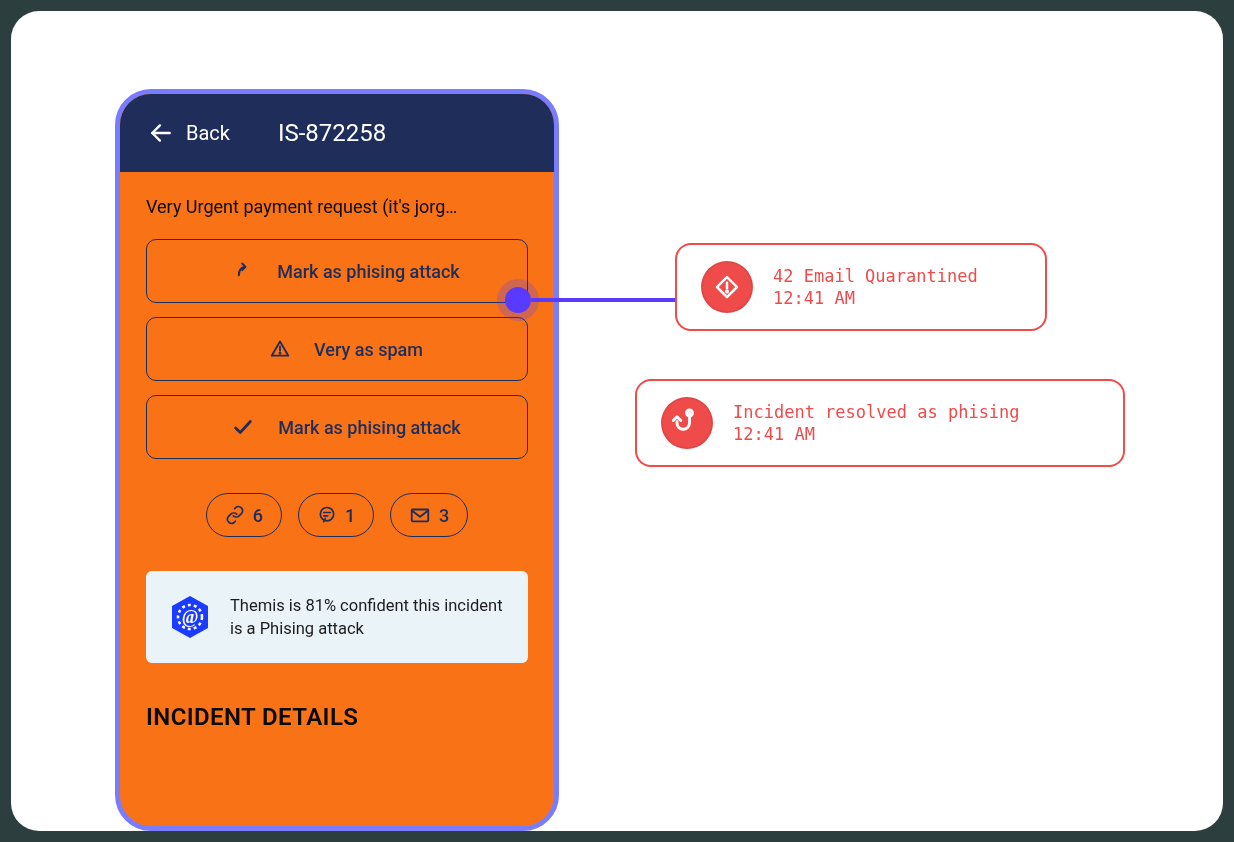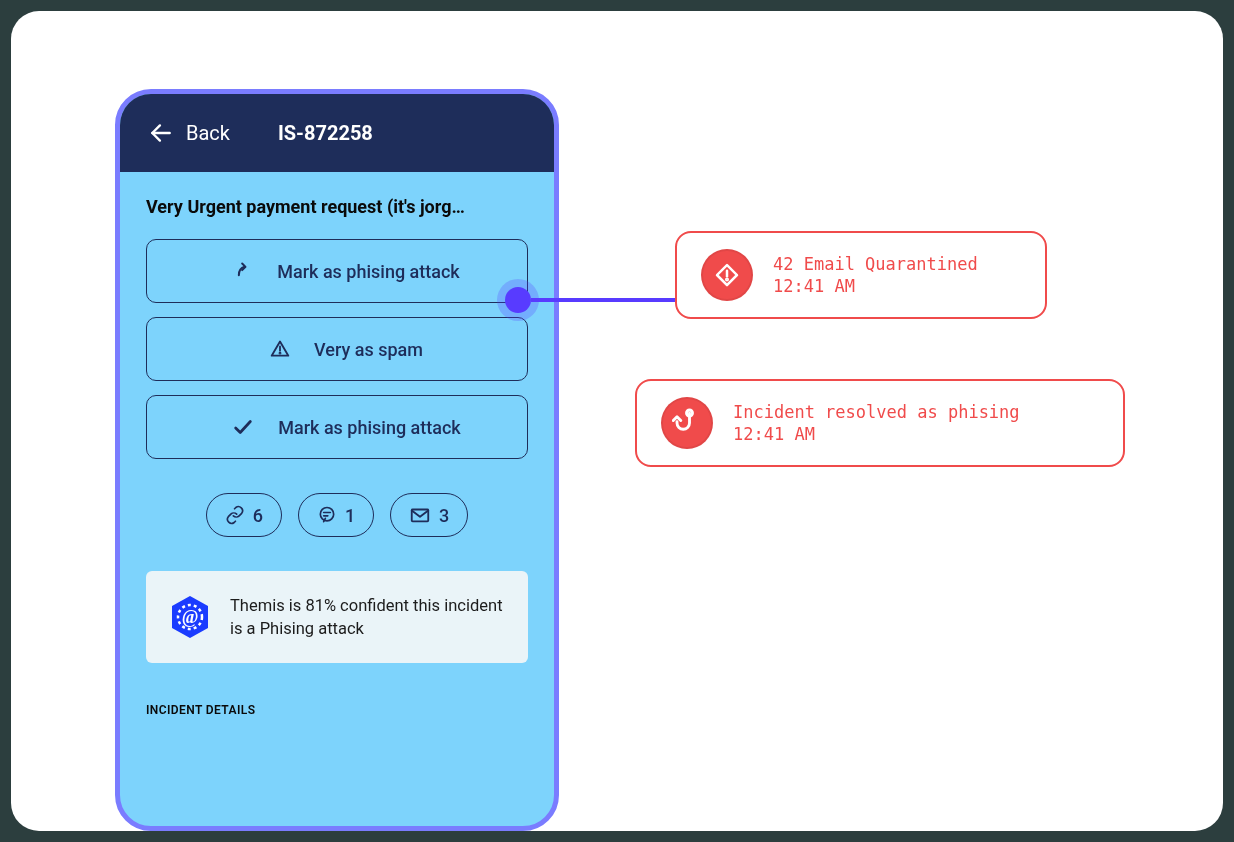--- a/index.html
+++ b/index.html
@@ -24,21 +24,21 @@
 
   
   .device {
     position: absolute;
     left: 104px;
     top: 78px;
     width: 444px;
     height: 742px;
     border: 5px solid #7a7cff;
     border-radius: 36px;
-    background: #7dd3fc;
+    background: #f97316;
     overflow: hidden;
   }
   .device-header {
     background: #1e2d5a;
     color: #fff;
     height: 78px;
     display: flex;
     align-items: center;
     padding: 0 28px;
     gap: 8px;
@@ -50,32 +50,32 @@
     margin-right: 4px;
     cursor: pointer;
   }
   .back-label {
     font-size: 20px;
     font-weight: 400;
     margin-right: 40px;
     cursor: pointer;
   }
   .header-id {
-    font-size: 20px;
-    font-weight: 700;
+    font-size: 24px;
+    font-weight: 400;
   }
 
   .device-body {
     padding: 24px 26px 0 26px;
   }
   .incident-title {
     font-size: 18px;
     color: #0a0a0a;
     margin-bottom: 22px;
-    font-weight: 700;
+    font-weight: 400;
     white-space: nowrap;
     overflow: hidden;
     text-overflow: ellipsis;
   }
 
   .action-btn {
     border: 1.5px solid #1e2d5a;
     border-radius: 10px;
     height: 64px;
     display: flex;
@@ -131,21 +131,21 @@
     display:inline-flex; align-items:center; justify-content:center;
   }
   .confidence-text {
     font-size: 16.5px;
     line-height: 1.4;
     color: #1c1c1c;
   }
 
   .section-heading {
     margin-top: 40px;
-    font-size: 12px;
+    font-size: 24px;
     font-weight: 600;
     letter-spacing: 0.4px;
     color: #0a0a0a;
   }
 
   
   .pulse {
     position: absolute;
     left: 486px;
     top: 268px;
@@ -190,21 +190,21 @@
     width: 52px; height: 52px;
     background: #f04b4b;
     border-radius: 50%;
     display:flex;align-items:center;justify-content:center;
     flex-shrink:0;
     border: 2px solid rgba(0,0,0,0.06);
   }
   .alert-lines { display:flex; flex-direction:column; gap:2px; }
   .alert-line { font-size: 17px; font-weight: 500; }
 
-  .alert-1 { left: 664px; top: 220px; width: 372px; }
+  .alert-1 { left: 664px; top: 232px; width: 372px; }
   .alert-2 { left: 624px; top: 368px; width: 490px; }
 </style>
 </head>
 <body>
 
 <div class="canvas">
 
   <div class="device">
     <div class="device-header">
       <span class="back-arrow">

